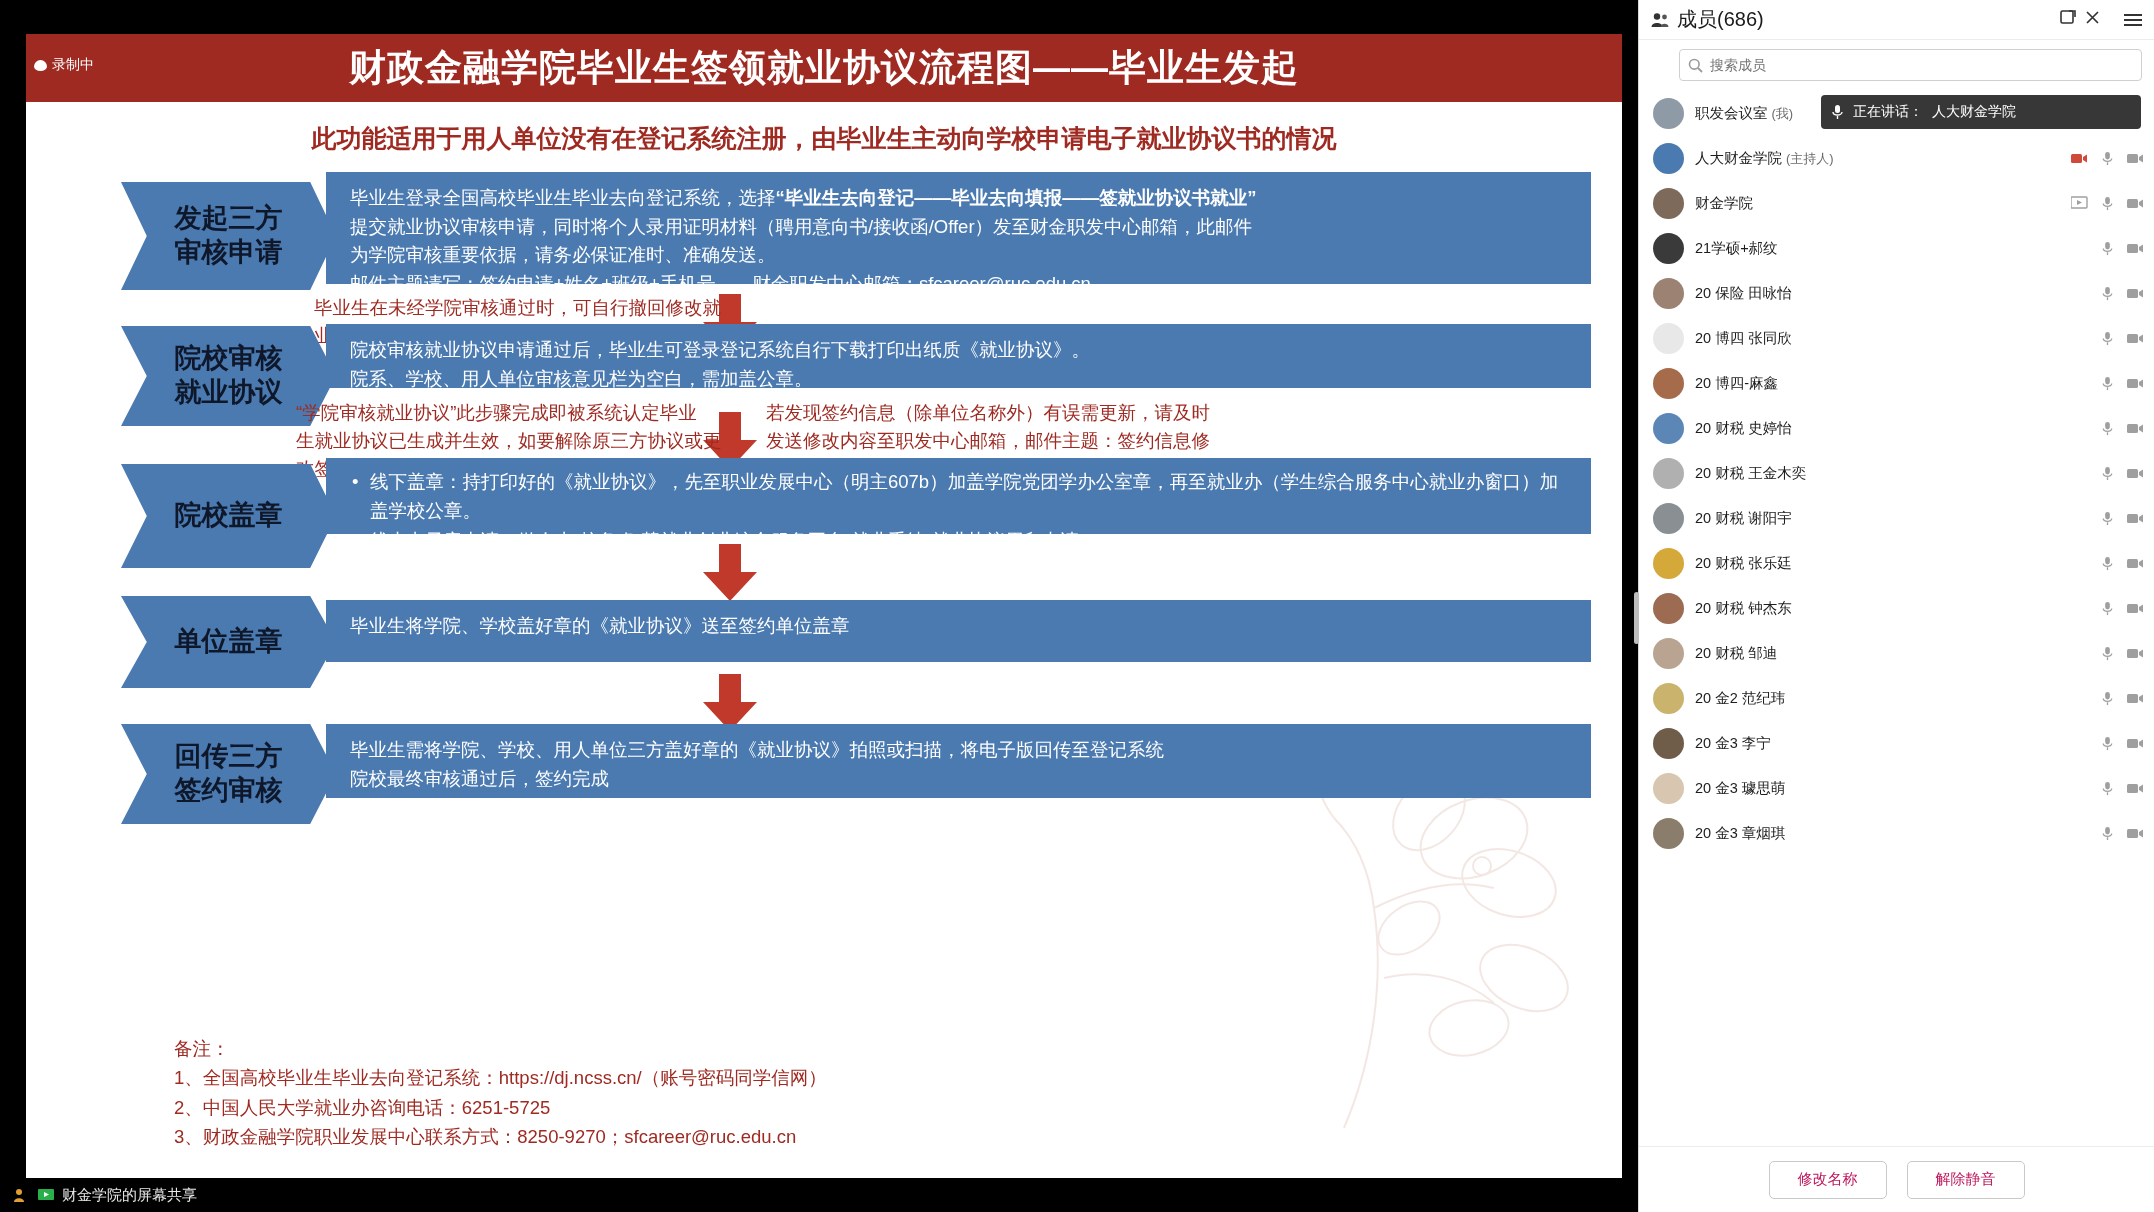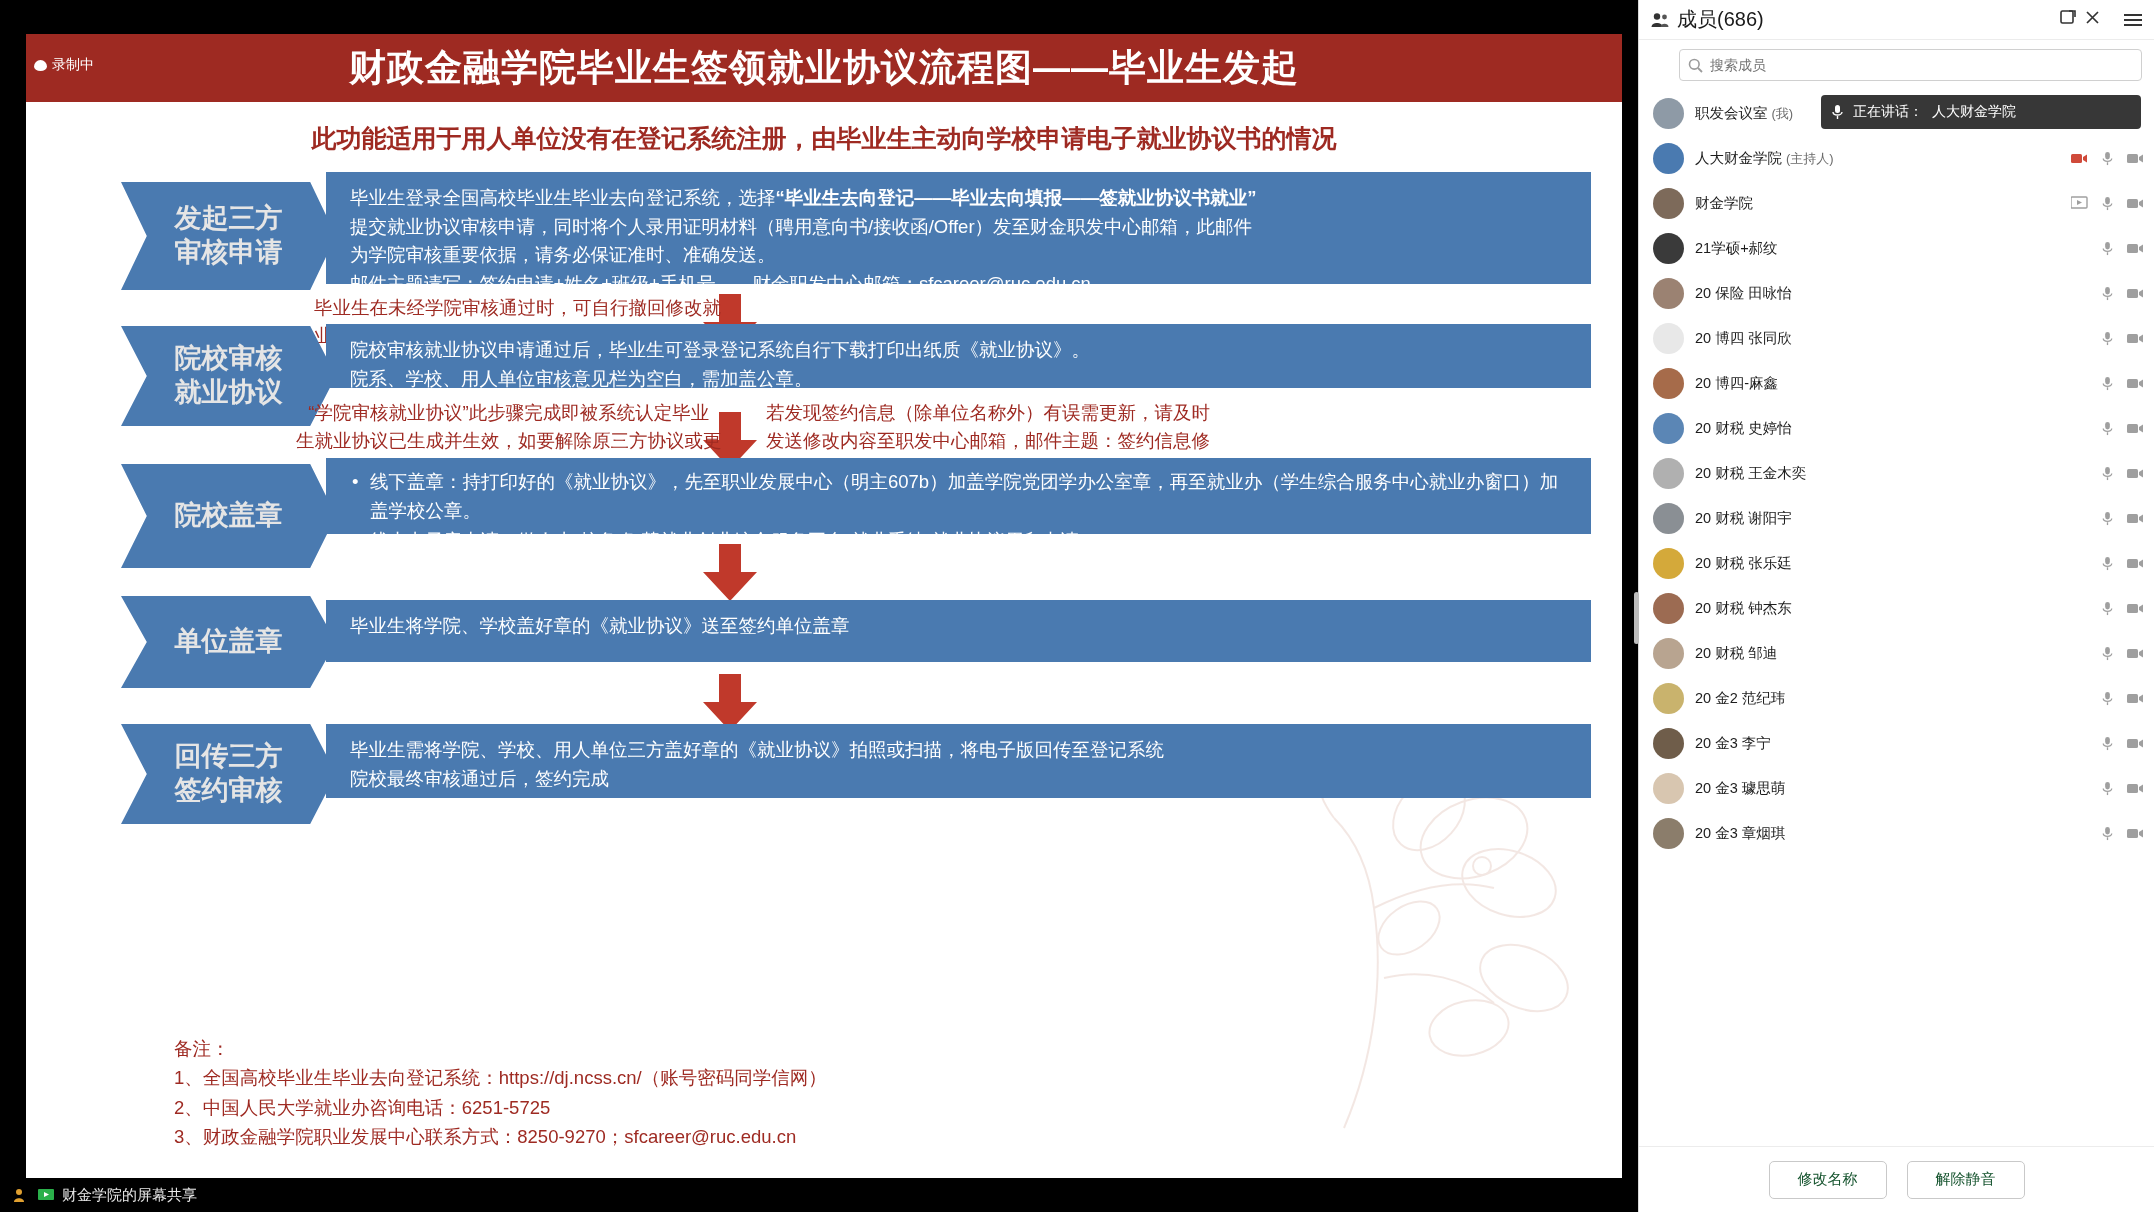--- a/index.html
+++ b/index.html
@@ -72,21 +72,21 @@
     opacity: .30;
     pointer-events: none;
   }
 
   
   .flow { position: absolute; left: 0; top: 130px; width: 100%; }
 
   .chevron {
     position: absolute;
     background: #4a7ab0;
-    color: #e5e5e5;
+    color: #0f172a;
     font-size: 27px;
     font-weight: bold;
     text-align: center;
     display: flex; flex-direction: column;
     align-items: center; justify-content: center;
     line-height: 1.25;
     clip-path: polygon(0% 0%, 88% 0%, 100% 50%, 88% 100%, 0% 100%, 12% 50%);
   }
   .box {
     position: absolute;
@@ -226,21 +226,21 @@
     display: flex; align-items: center; justify-content: center;
     gap: 20px;
     border-top: 1px solid #ececec;
   }
   .pf-btn {
     width: 118px; height: 38px;
     border: 1px solid #c9c9c9;
     border-radius: 5px;
     background: #fff;
     font-size: 15px;
-    color: #14532d;
+    color: #be185d;
     cursor: pointer;
     font-family: "Liberation Sans", sans-serif;
   }
 
   
   .panel-handle {
     position: absolute;
     left: -5px; top: 592px;
     width: 5px; height: 52px;
     background: #bdbdbd;
@@ -308,21 +308,21 @@
           <span>就业协议</span>
         </div>
         <div class="box" style="left:300px; top:160px; width:1265px; height:64px;">
           <div>院校审核就业协议申请通过后，毕业生可登录登记系统自行下载打印出纸质《就业协议》。</div>
           <div>院系、学校、用人单位审核意见栏为空白，需加盖公章。</div>
         </div>
 
         <svg class="arrow" style="left:675px; top:248px;" viewBox="0 0 58 58">
           <polygon points="18,0 40,0 40,28 56,28 29,57 2,28 18,28" fill="#c0392b"></polygon>
         </svg>
-        <div class="note" style="left:270px; top:235px;text-align:center;">
+        <div class="note" style="left:270px; top:235px;">
           <div>“学院审核就业协议”此步骤完成即被系统认定毕业</div>
           <div>生就业协议已生成并生效，如要解除原三方协议或更</div>
           <div>改签约单位名称，即视为违约。</div>
         </div>
         <div class="note" style="left:740px; top:235px;text-align:center;">
           <div>若发现签约信息（除单位名称外）有误需更新，请及时</div>
           <div>发送修改内容至职发中心邮箱，邮件主题：签约信息修</div>
           <div>改+姓名+电话。</div>
         </div>
 

